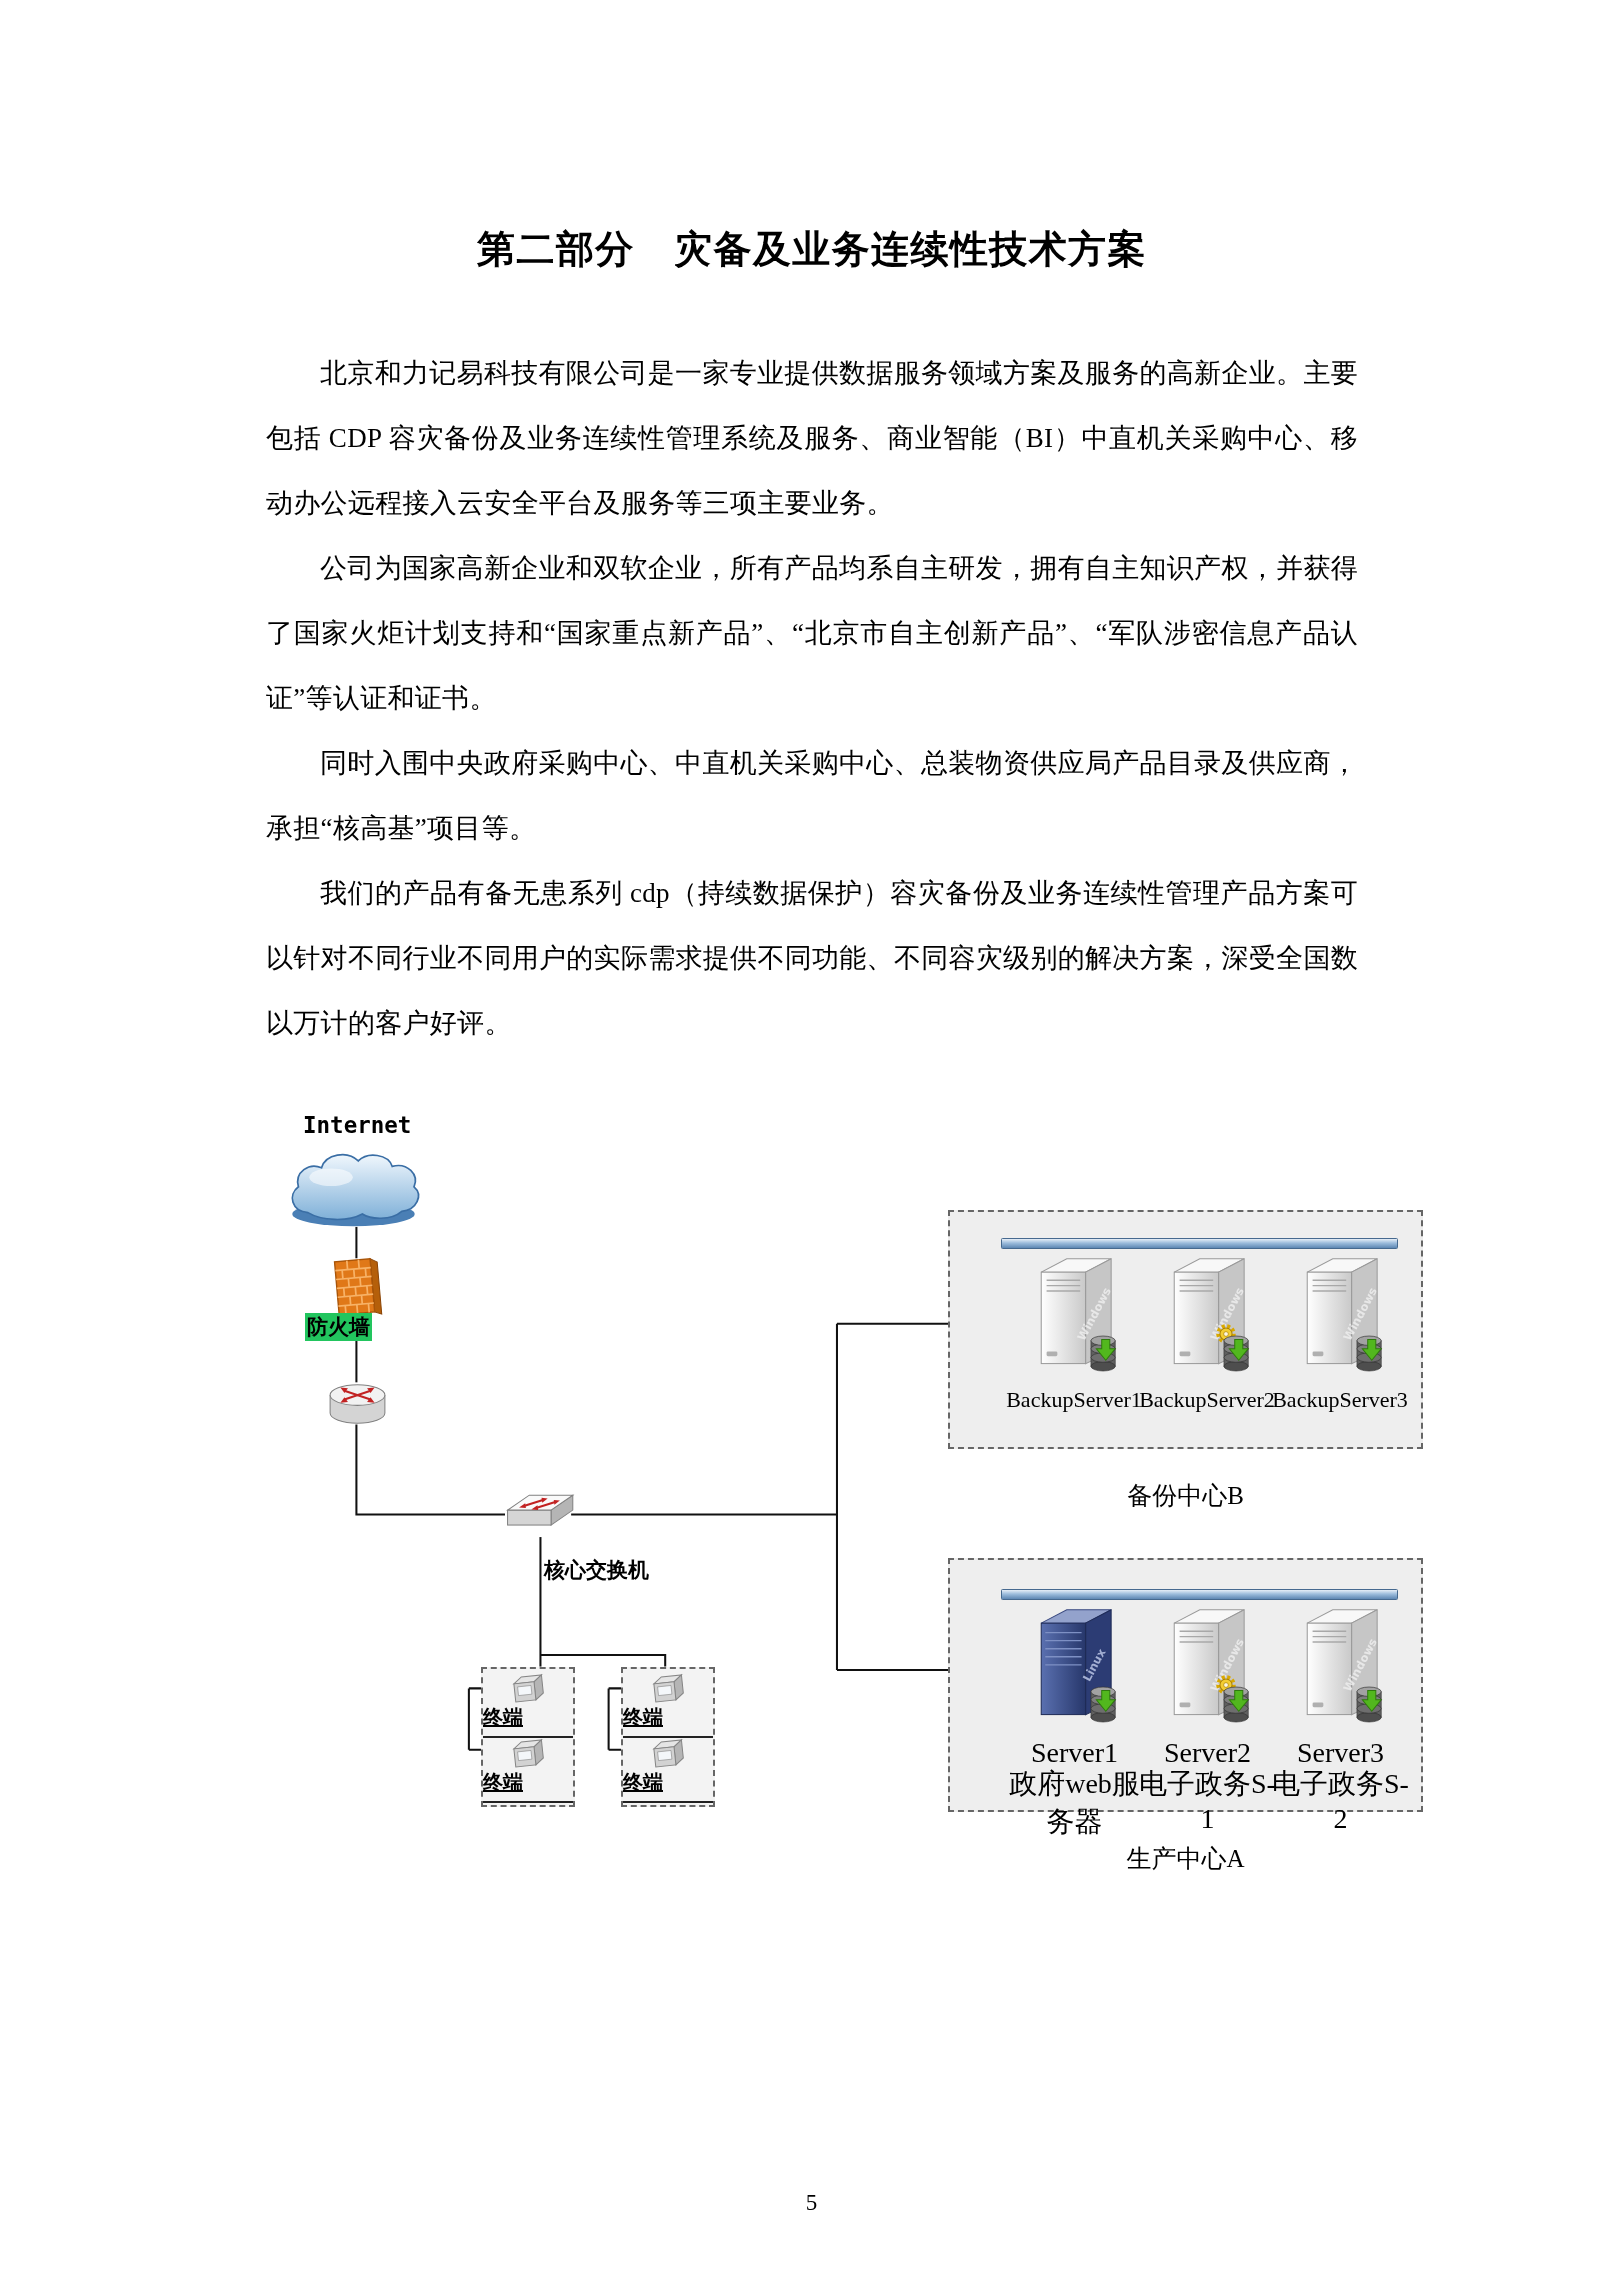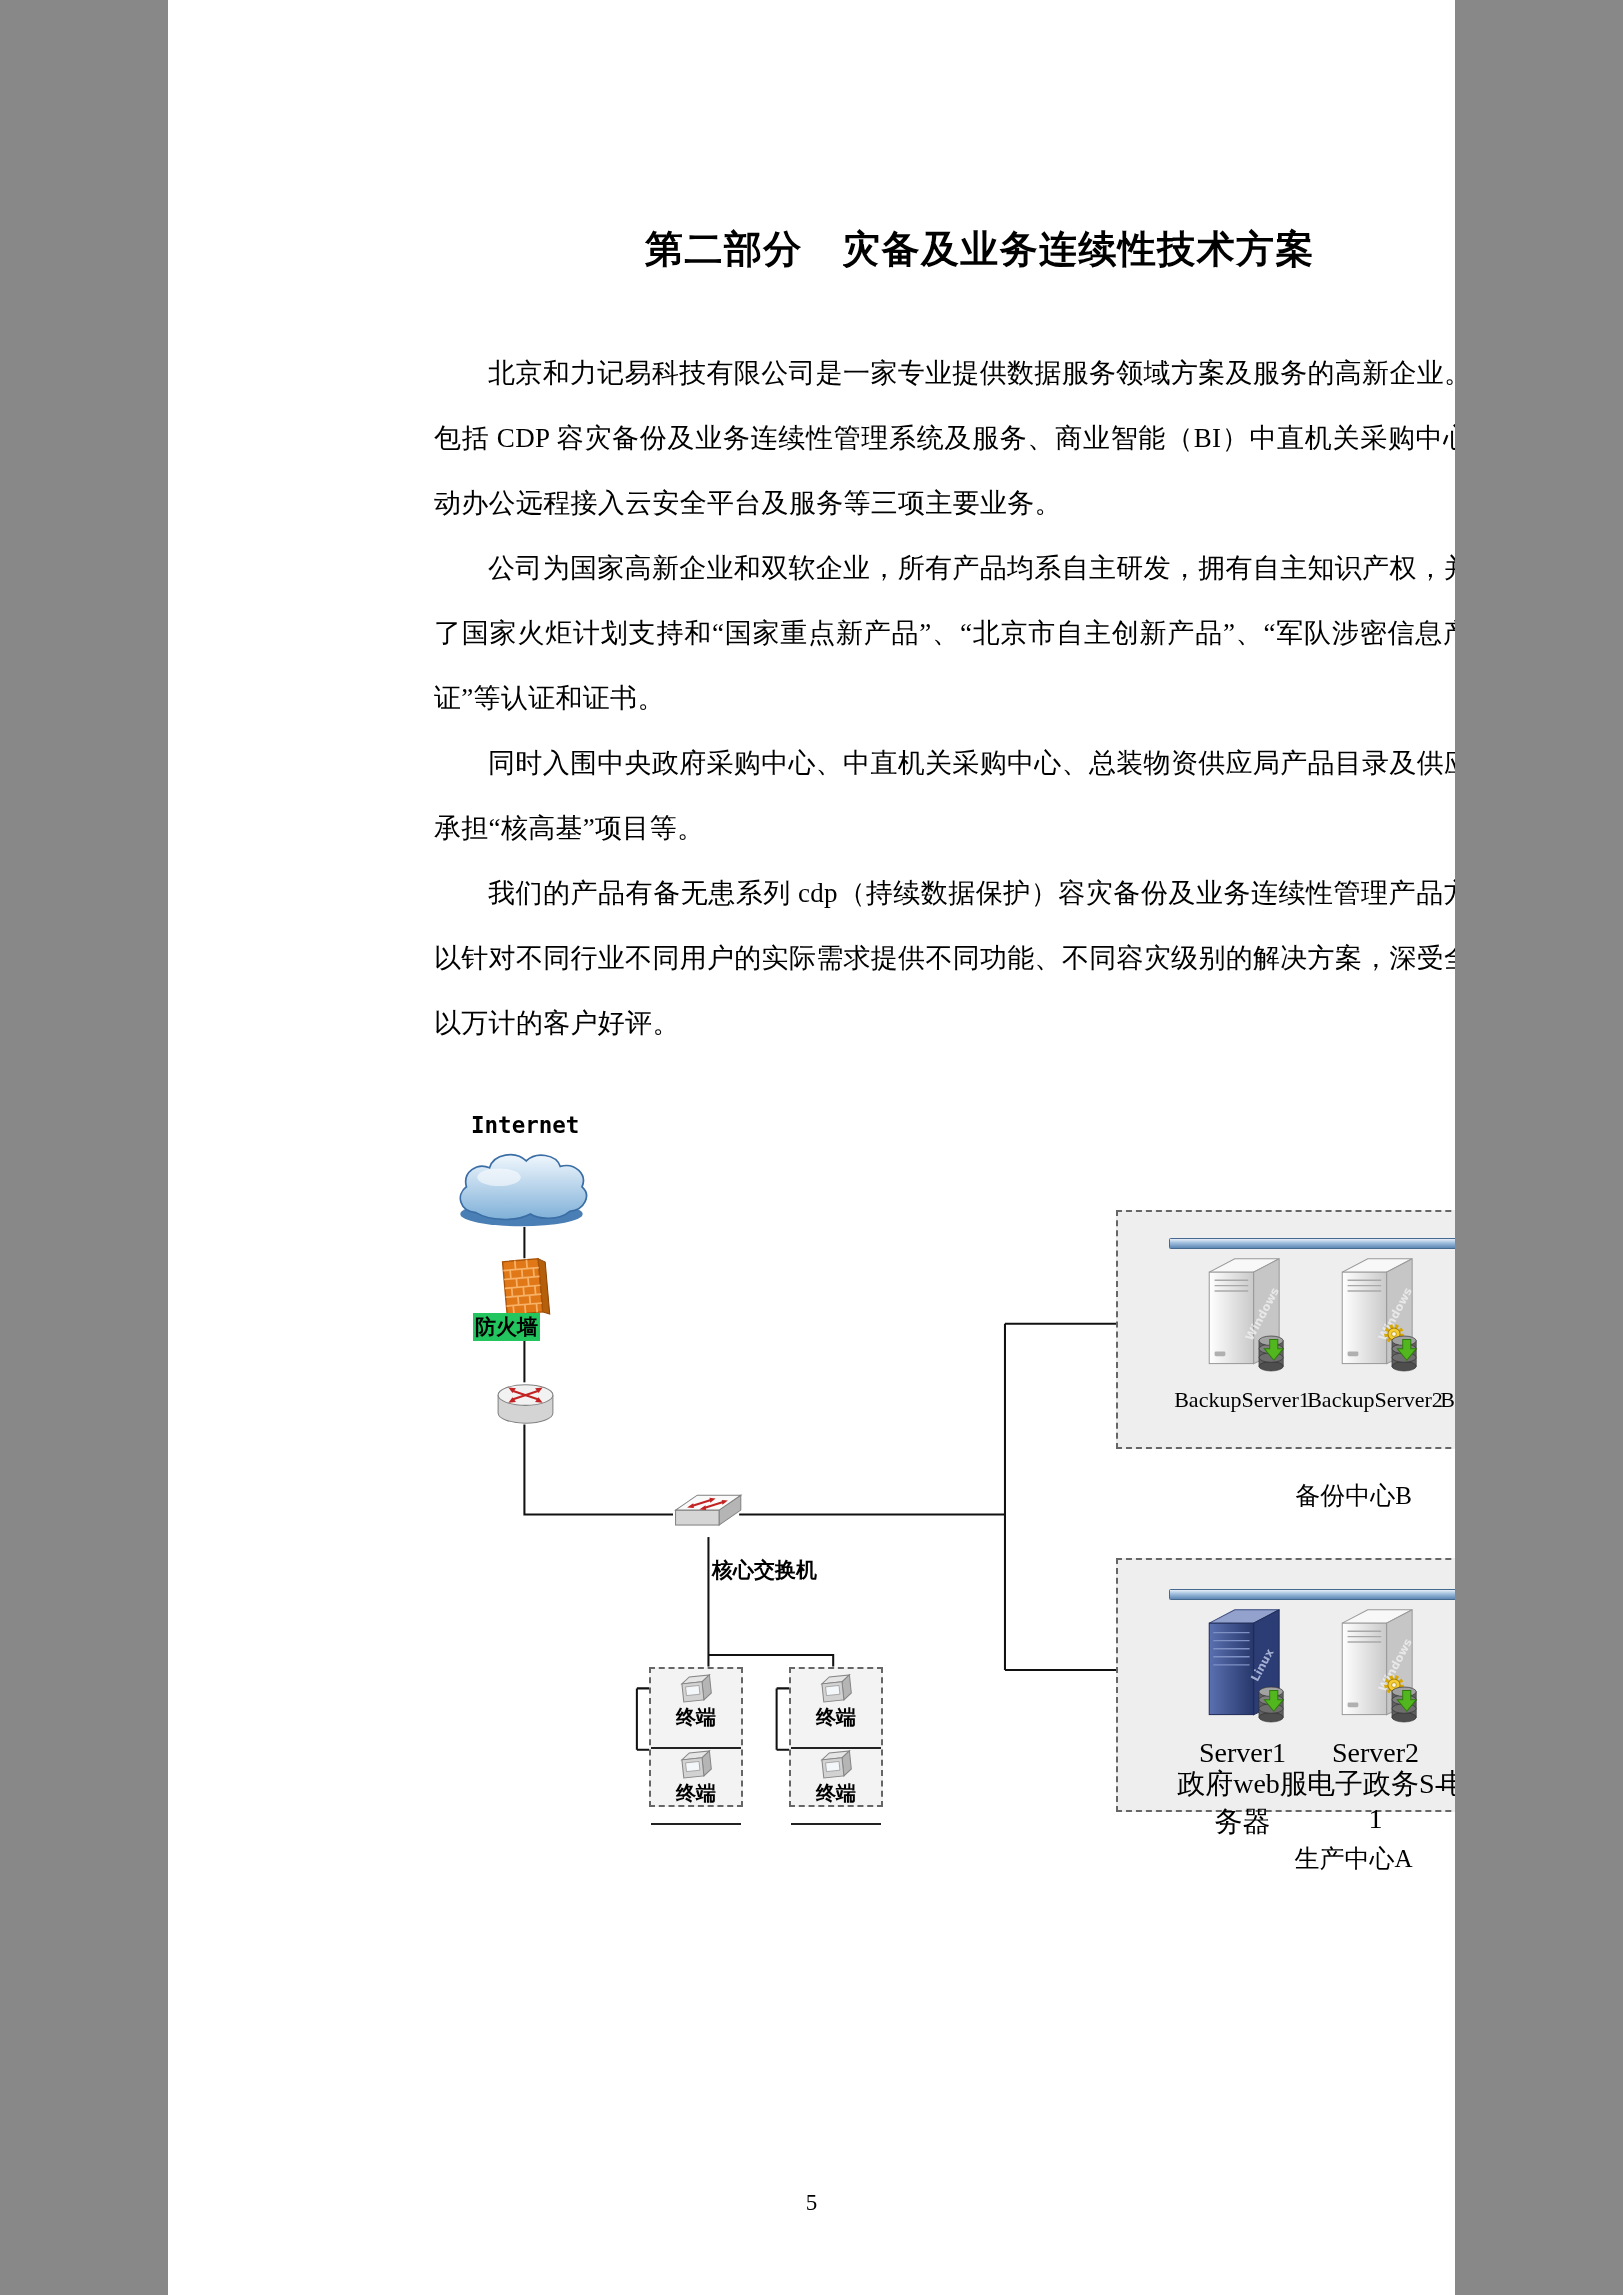--- a/index.html
+++ b/index.html
@@ -1,17 +1,17 @@
 <!DOCTYPE html>
 <html style="font-size:11px"><head>
 <meta charset="utf-8">
 <style>
   html,body { margin:0; padding:0; background:#888; }
   .page {
-    position:relative; width:1287px; height:2295px; background:#ffffff;
+    position:relative; width:1623px; height:2295px; background:#ffffff;
     font-family:"Liberation Serif","DejaVu Serif",serif; color:#000; overflow:hidden;
     margin:0 auto;
   }
   
   .text-col { position:absolute; left:266px; top:225px; width:1092px; }
   .doc-title {
     margin:0 0 68px 0; font-size:38px; line-height:48px; text-align:center;
     font-weight:bold; font-family:"DejaVu Sans","Liberation Sans",sans-serif;
     letter-spacing:1.4px;
   }
@@ -30,21 +30,21 @@
   .bus-bar { position:absolute; height:8.9px; background:linear-gradient(#e6eef7,#9cbcdc 45%,#5e87b3); border:0.7px solid #46698f; border-radius:1.4px; }
   .server-svg { position:absolute; width:95px; height:121px; }
   .srv-label { position:absolute; width:136px; text-align:center; font-size:22px; font-family:"Liberation Serif","DejaVu Serif",serif; }
   .srv-desc { position:absolute; width:145px; text-align:center; font-size:28px; font-family:"Liberation Serif","DejaVu Serif",serif; }
   .center-caption { position:absolute; width:475px; text-align:center; font-size:25px; }
   .os-wm { font:bold 17px "DejaVu Sans",sans-serif; fill:#eeeeee; opacity:0.85; text-anchor:middle; }
   .os-wm-dark { fill:#b9c4e4; }
   .terminal-box { position:absolute; width:94px; height:140px; border:2px dashed #666; background:#f3f3f3; box-sizing:border-box; display:flex; flex-direction:column; align-items:center; padding-top:4.1px; }
   .term-cell { width:100%; display:flex; flex-direction:column; align-items:center; }
   .term-icon { width:38px; height:31px; }
-  .term-label { width:100%; text-align:center; font:bold 20px "DejaVu Sans","Liberation Sans",sans-serif; border-bottom:2px solid #222; padding-bottom:16px; }
+  .term-label { width:100%; text-align:left; font:bold 20px "DejaVu Sans","Liberation Sans",sans-serif; border-bottom:2px solid #222; padding-bottom:5px;text-decoration:underline; }
   .page-num { position:absolute; top:2190px; left:0; width:100%; text-align:center; font-size:23px; }
 </style>
 </head>
 <body>
 
 <svg width="0" height="0" style="position:absolute" aria-hidden="true">
   <defs>
     <linearGradient id="gFace" x1="0" y1="0" x2="1" y2="0">
       <stop offset="0" stop-color="#ffffff"></stop>
         <stop offset="1" stop-color="#c9c9c9"></stop>

